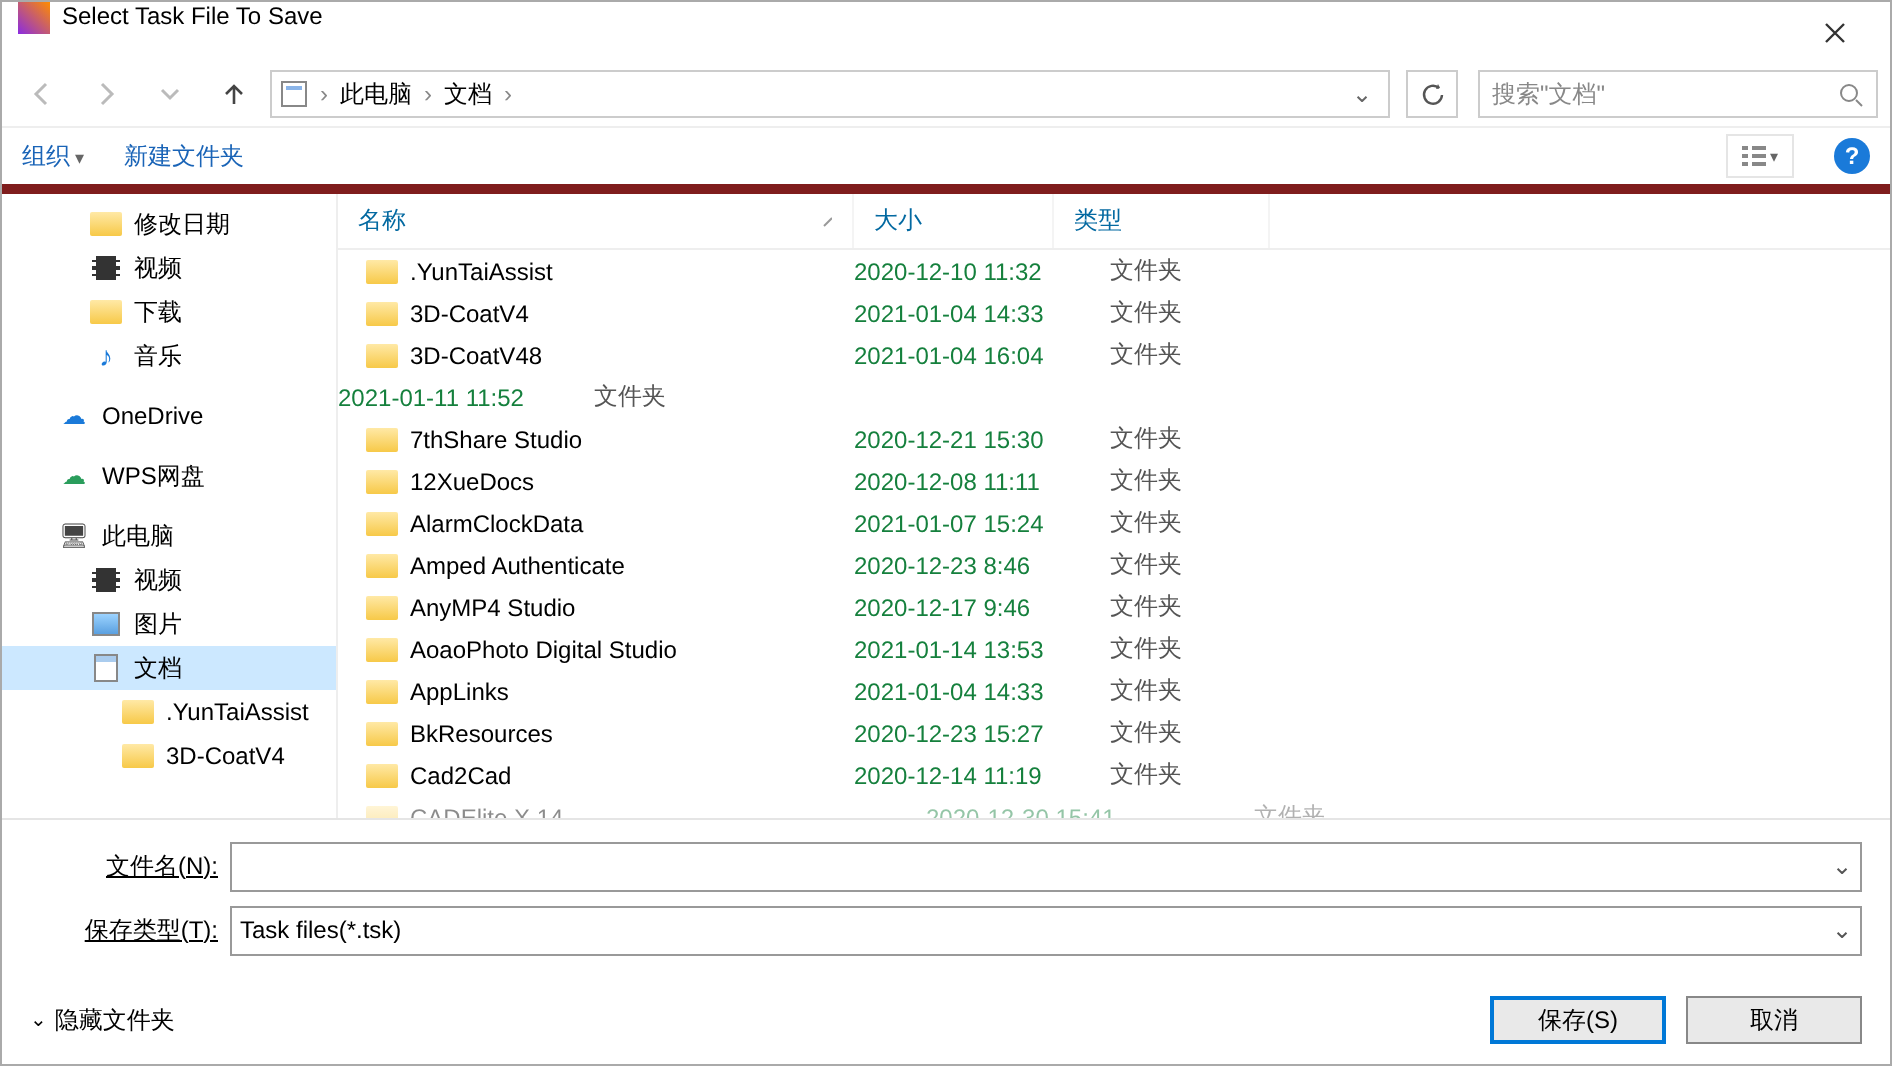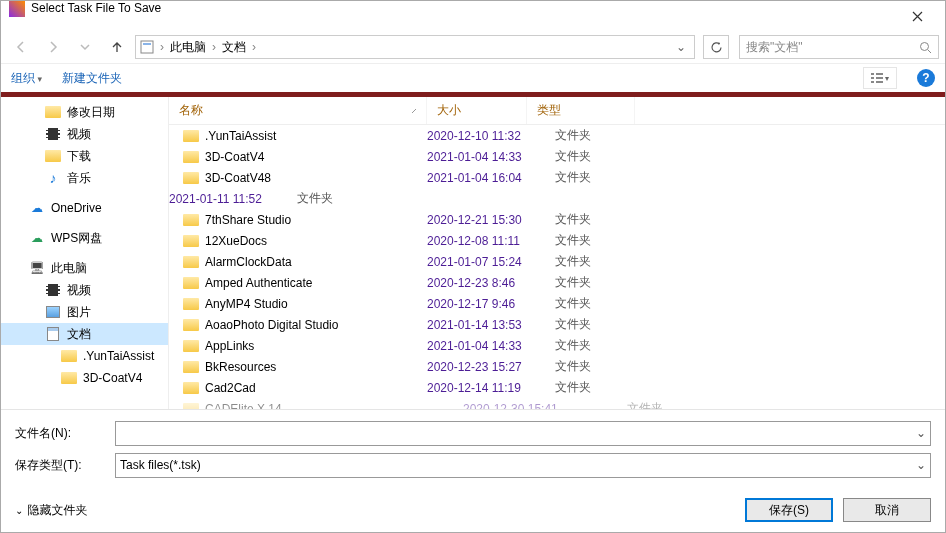--- a/index.html
+++ b/index.html
@@ -34,35 +34,35 @@
 .ico { width: 16px; height: 16px; display: inline-flex; align-items: center; justify-content: center; flex-shrink: 0; }
 .ico-folder { background: linear-gradient(#ffe9a6,#f7c948); border-radius: 1px; width:16px; height:12px; }
 .ico-onedrive { color: #1a7ad9; }
 .ico-wps { color: #2a9d5c; }
 .ico-pc { color: #444; }
 .ico-film { background: #333; width:14px; height:12px; border-left:2px dotted #fff; border-right:2px dotted #fff; }
 .ico-music { color: #1a7ad9; font-size: 14px; }
 .ico-img { width:14px; height:12px; background: linear-gradient(#9cd3ff,#5aa0e0); border:1px solid #888; }
 .ico-doc { width:12px; height:14px; background:#fff; border:1px solid #888; box-shadow: inset 0 3px 0 #aaccee; }
 .list { flex: 1; display: flex; flex-direction: column; min-width: 0; }
-.list-header { height: 28px; display: flex; align-items: center; border-bottom: 1px solid #eee; color: #a16207; }
+.list-header { height: 28px; display: flex; align-items: center; border-bottom: 1px solid #eee; color: #0369a1; }
 .list-header .col { padding: 0 10px; border-right: 1px solid #f4f4f4; height: 100%; display: flex; align-items: center; gap: 6px; }
 .col-name { width: 258px; }
 .col-date { width: 128px; }
 .col-type { width: 108px; }
 .col-size { width: 100px; }
 .list-rows { flex: 1; overflow: hidden; }
 .row { height: 21px; display: flex; align-items: center; cursor: default; }
 .row .c-name { width: 258px; padding-left: 14px; display: flex; align-items: center; gap: 6px; }
-.row .c-date { width: 128px; color: #4c1d95; }
+.row .c-date { width: 128px; color: #15803d; }
 .row .c-type { width: 108px; color: #555; }
 .row.last { opacity: 0.45; gap: 36px; }
 .bottom { border-top: 1px solid #e5e5e5; padding: 10px 14px 8px; }
 .field-row { display: flex; align-items: center; height: 26px; margin-bottom: 6px; }
-.field-row label { width: 100px; text-align: left; padding-right: 6px; }
+.field-row label { width: 100px; text-align: right; padding-right: 6px; text-decoration: underline; }
 .field-row .input { flex: 1; height: 25px; border: 1px solid #999; padding: 0 4px; display: flex; align-items: center; }
 .field-row .input.drop::after { content: "⌄"; margin-left: auto; color: #555; }
 .footer { display: flex; align-items: center; padding: 6px 14px 10px; gap: 10px; }
 .footer .hide { cursor: default; display:flex; align-items:center; gap:4px; }
 .footer .spacer { flex: 1; }
 .footer button { width: 88px; height: 24px; border: 1px solid #888; background: #e9e9e9; cursor: default; }
 .footer button.primary { border: 1px solid #0078d7; outline: 1px solid #0078d7; outline-offset: -2px; }
 svg { display:block; }
 </style>
 </head>

